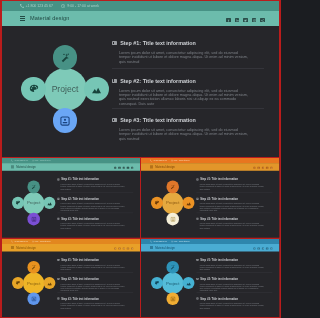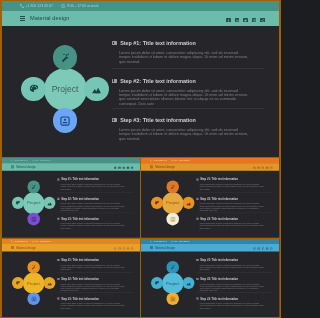--- a/index.html
+++ b/index.html
@@ -1,17 +1,17 @@
 <!DOCTYPE html>
 <html><head>
 <meta charset="utf-8">
 <style>
   html,body{margin:0;padding:0;}
   body{width:281px;height:318px;background:#1b1d21;font-family:"Liberation Sans",sans-serif;overflow:hidden;}
-  .page{position:relative;width:281px;height:318px;background:#a16207;}
+  .page{position:relative;width:281px;height:318px;background:#b91c1c;}
 
   
   .frame{position:absolute;overflow:hidden;}
   .slide{position:absolute;left:0;top:0;width:277px;height:156px;overflow:hidden;background:var(--body);
          transform-origin:0 0;}
   .topbar{position:absolute;left:0;top:0;right:0;height:9.6px;background:var(--bar-dark);}
   .navbar{position:absolute;left:0;right:0;top:9.6px;height:15.8px;background:var(--bar);}
 
   .toprow{display:flex;align-items:center;height:9.6px;padding-left:18px;font-size:3.5px;color:var(--topfg);gap:2px;white-space:nowrap;}
   .toprow .ti{display:flex;align-items:center;}

